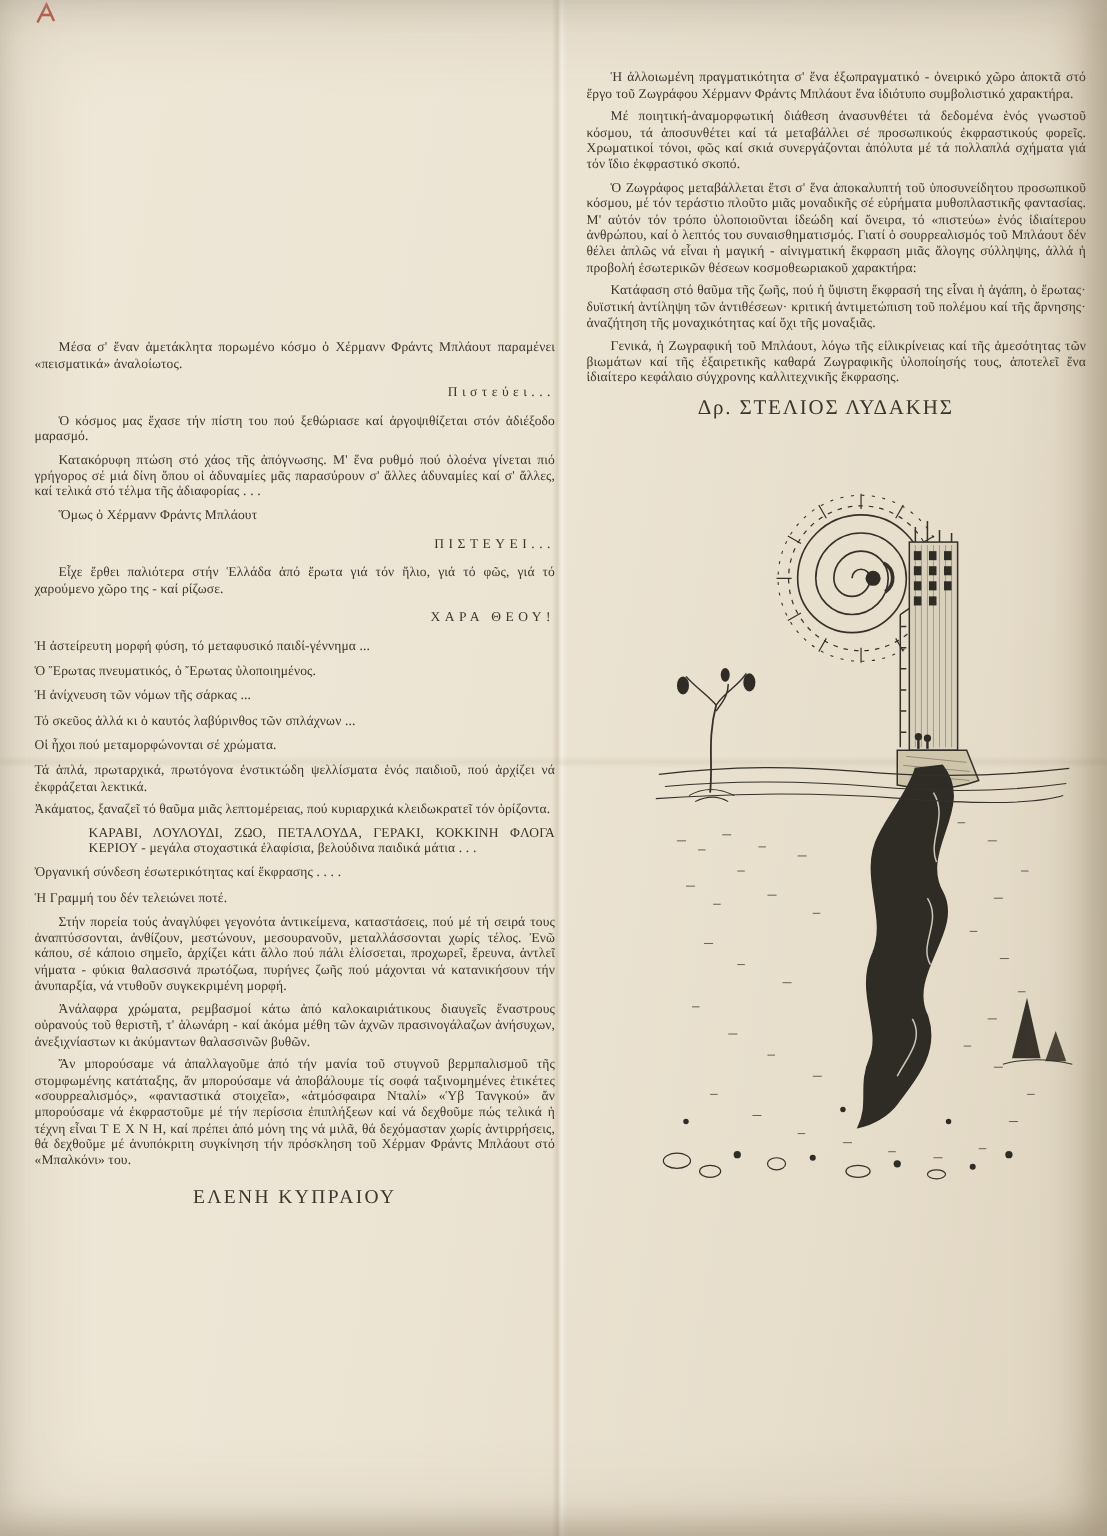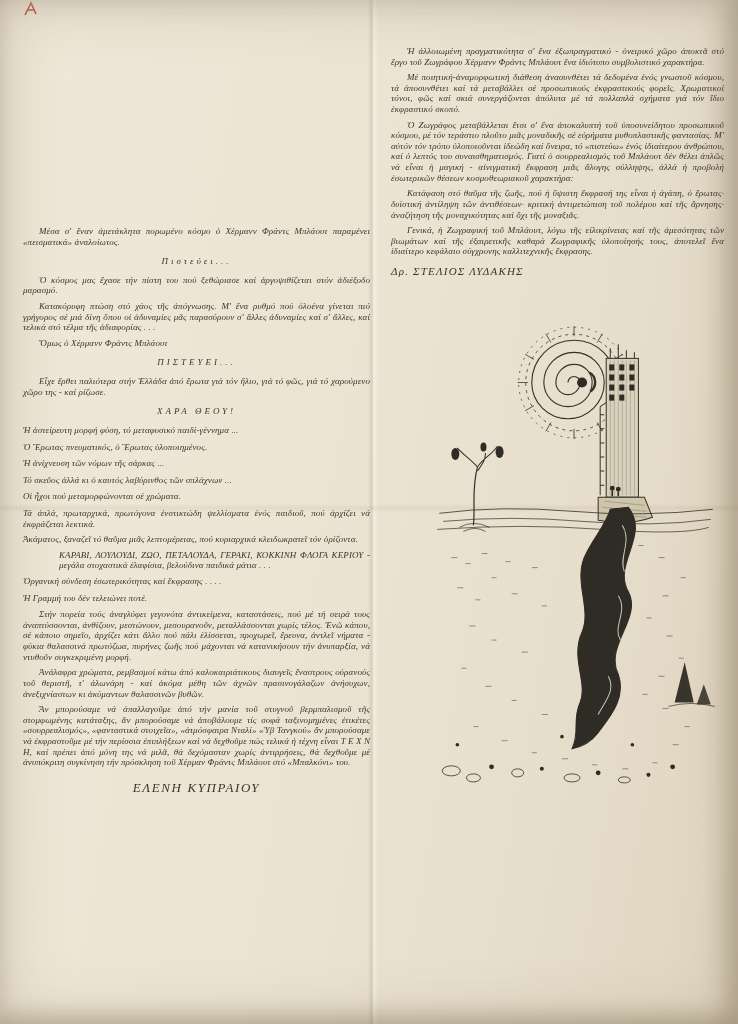--- a/index.html
+++ b/index.html
@@ -24,31 +24,31 @@
   .fold-v {
     position: absolute; top: 0; left: 368px; width: 10px; height: 100%;
     background: linear-gradient(90deg, rgba(255,255,255,0) 0%, rgba(120,100,65,.16) 35%, rgba(255,255,255,.38) 62%, rgba(255,255,255,0) 100%);
   }
   .fold-h {
     position: absolute; left: 0; top: 504px; width: 100%; height: 8px;
     background: linear-gradient(180deg, rgba(255,255,255,0), rgba(120,100,65,.09), rgba(255,255,255,0));
   }
   .corner-mark { position: absolute; left: 22px; top: 1px; }
 
-  .col { position: absolute; font-size: 9px; line-height: 1.18; font-style: italic; letter-spacing: .1px; }
+  .col { position: absolute; font-size: 9px; line-height: 1.18; letter-spacing: .1px; }
   .col-left  { left: 23px;  top: 226px; width: 347px; }
   .col-right { left: 391px; top: 46px;  width: 333px; }
 
   .para { margin: 0 0 5px; text-align: justify; }
   .list-line { margin: 0 0 6px; text-align: left; }
   .indent { text-indent: 16px; }
-  .head { margin: 9px 0 8px; letter-spacing: 3px; text-align: center; }
+  .head { margin: 9px 0 8px; letter-spacing: 3px; text-align: right; }
   .caps-lead { text-align: justify; margin-left: 36px; }
   .sig-left  { margin: 12px 0 0; text-align: center; letter-spacing: 1.6px; font-size: 13px; }
-  .sig-right { margin: 8px 14px 16px 0; text-align: left; letter-spacing: 1.2px; font-size: 11px; }
+  .sig-right { margin: 8px 14px 16px 0; text-align: center; letter-spacing: 1.2px; font-size: 14px; }
 
   .illustration { margin: 14px 0 0 30px; width: 298px; }
   .ink { stroke: #35312a; fill: none; }
 </style>
 </head>
 <body>
 
 <div class="sheet">
 
   <div class="corner-mark">

